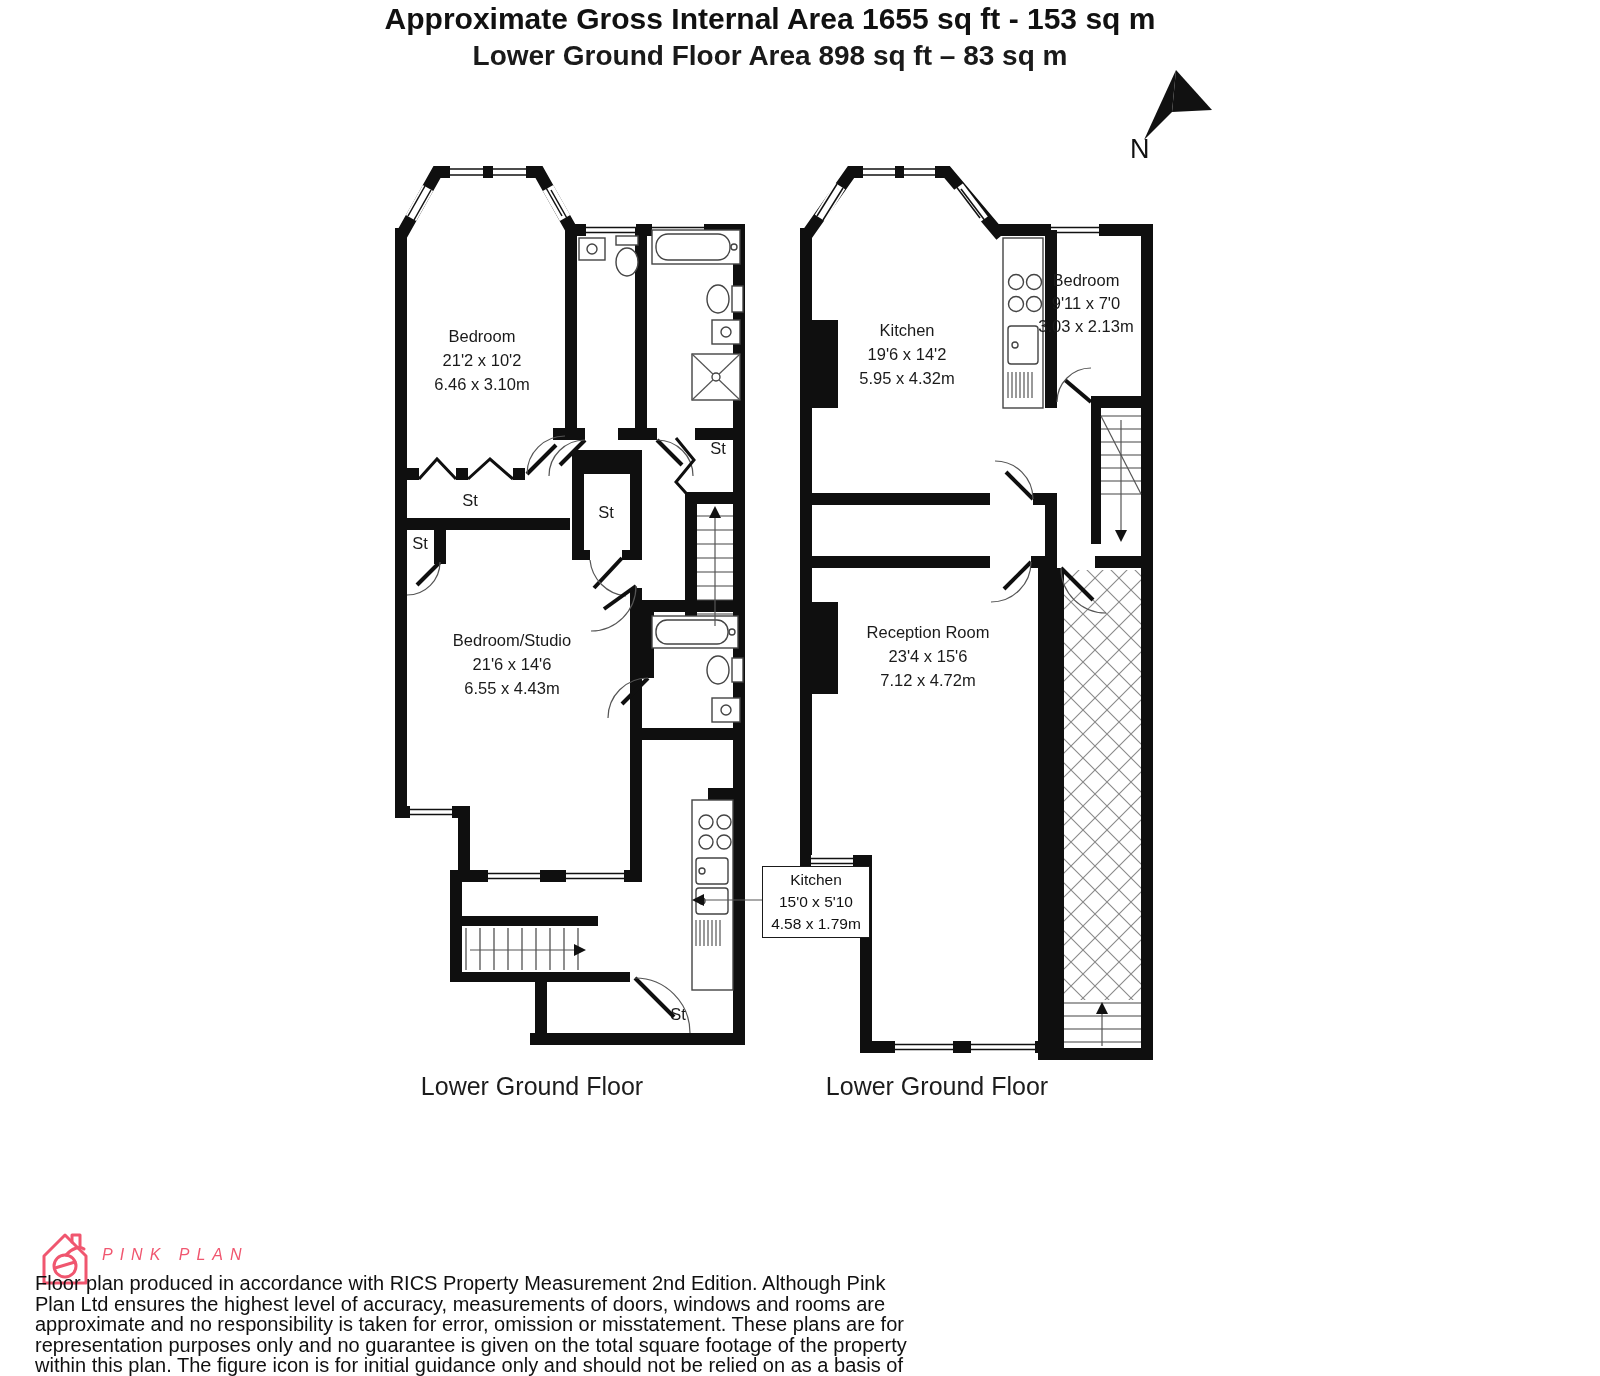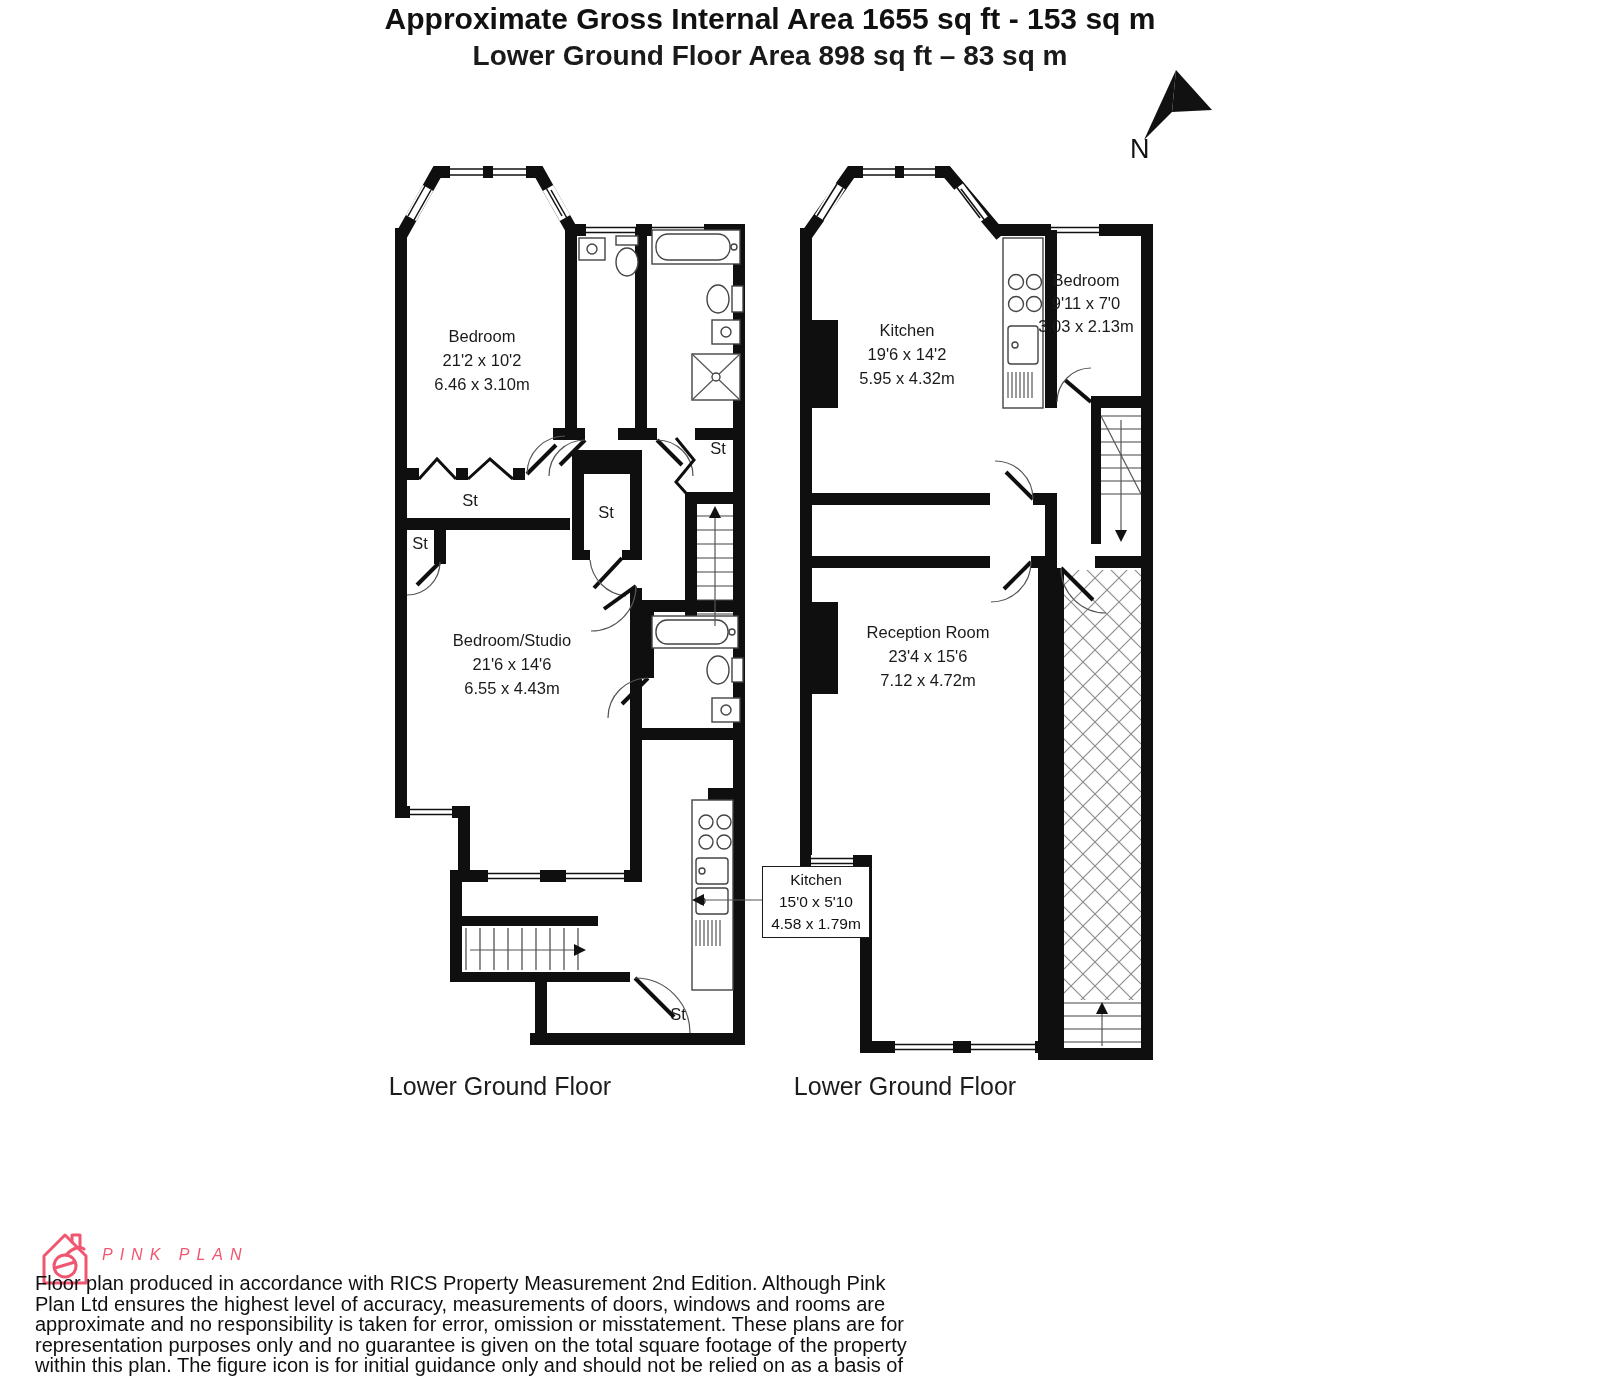--- a/index.html
+++ b/index.html
@@ -18,21 +18,21 @@
   .winfill{fill:#ffffff;}
   .winline{stroke:#111;stroke-width:1.5;}
   .fix{stroke:#444;stroke-width:1.4;fill:#fff;}
   .thin{stroke:#555;stroke-width:1.2;fill:none;}
   .arc{stroke:#555;stroke-width:1.2;fill:none;}
   .leaf{stroke:#0f0f0f;stroke-width:4;}
   .tread{stroke:#444;stroke-width:1.2;}
   .zig{stroke:#0f0f0f;stroke-width:3;fill:none;}
   .rmtxt{font:16.5px "Liberation Sans",sans-serif;fill:#1a1a1a;text-anchor:middle;}
   .sttxt{font:16.5px "Liberation Sans",sans-serif;fill:#1a1a1a;text-anchor:middle;}
-  .caption{font-size:25px;color:#1c1c1c;text-align:center;}
+  .caption{font-size:25px;color:#1c1c1c;text-align:center;margin-left:32px;}
   
   #kitchen-box{left:762px;top:866px;width:100px;border:1.6px solid #1a1a1a;background:#fff;
      text-align:center;font-size:15.5px;line-height:1.42;padding:2px 3px;z-index:5;}
   
   #north{left:1118px;top:64px;}
   #north text{font:27px "Liberation Sans",sans-serif;fill:#111;}
   
   #pinkplan-icon{left:36px;top:1228px;}
   #pinkplan-text{left:102px;top:1246px;font-size:16px;letter-spacing:7px;font-weight:500;font-style:italic;}
   

